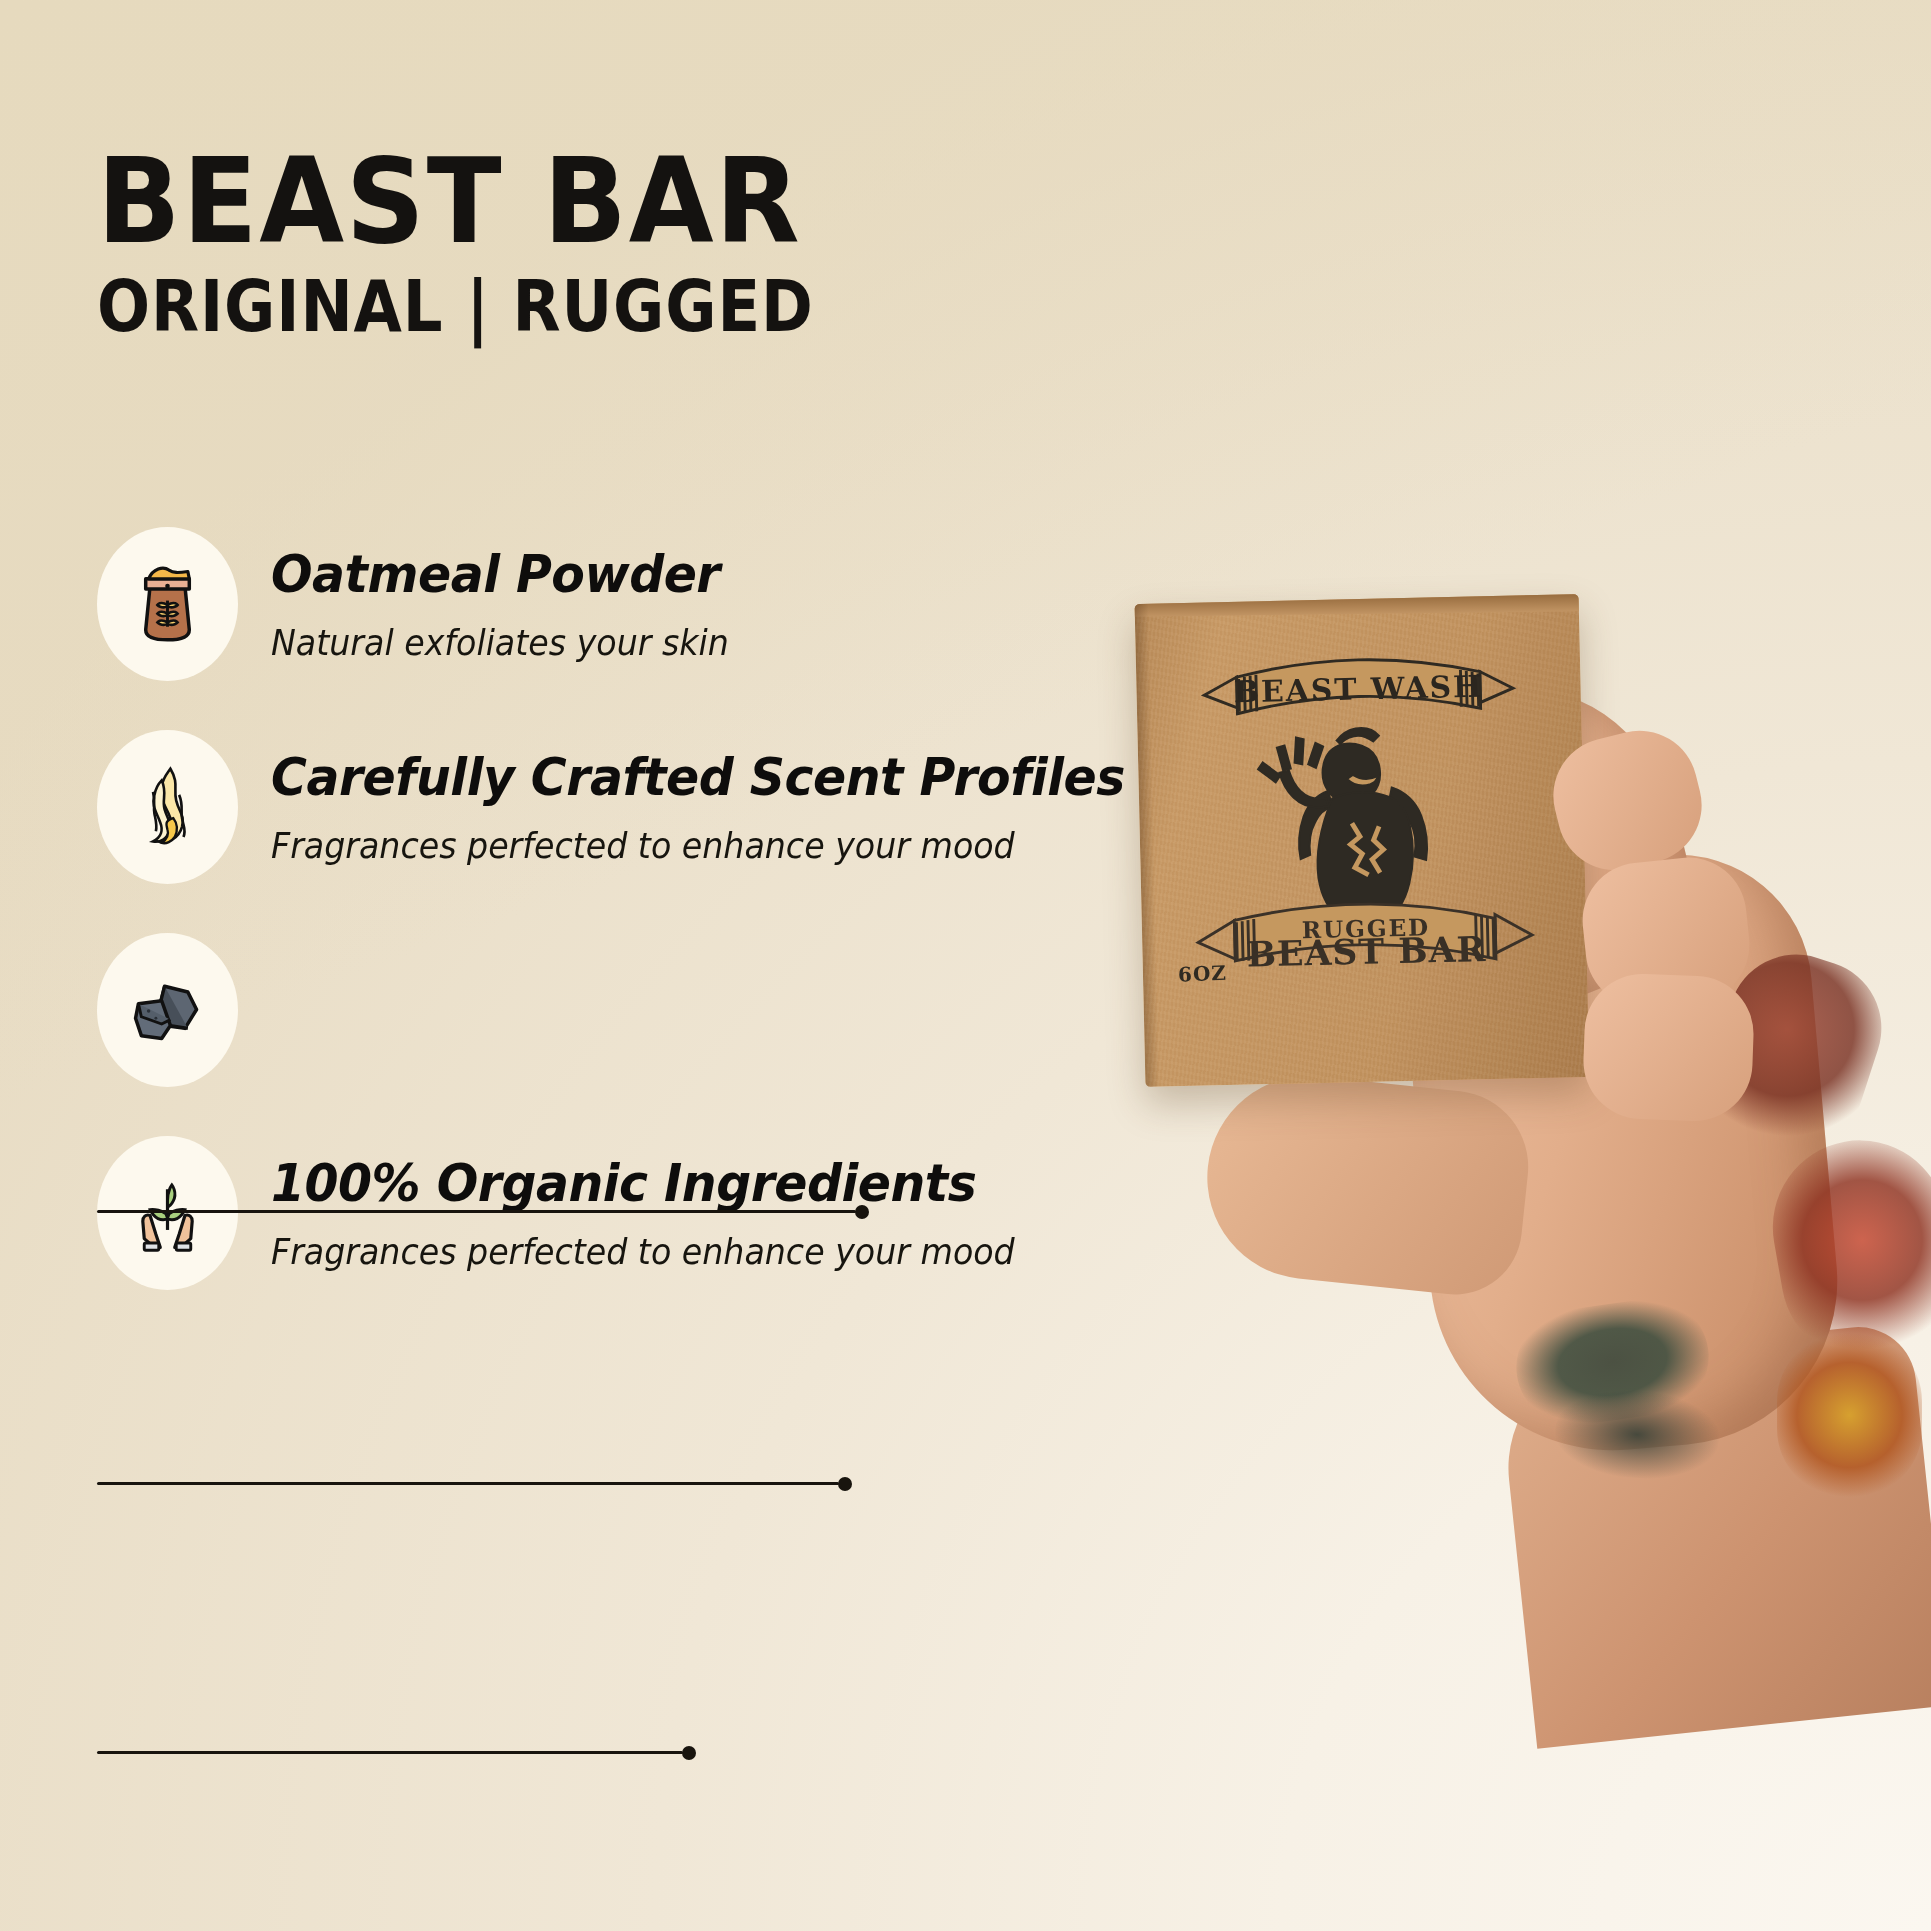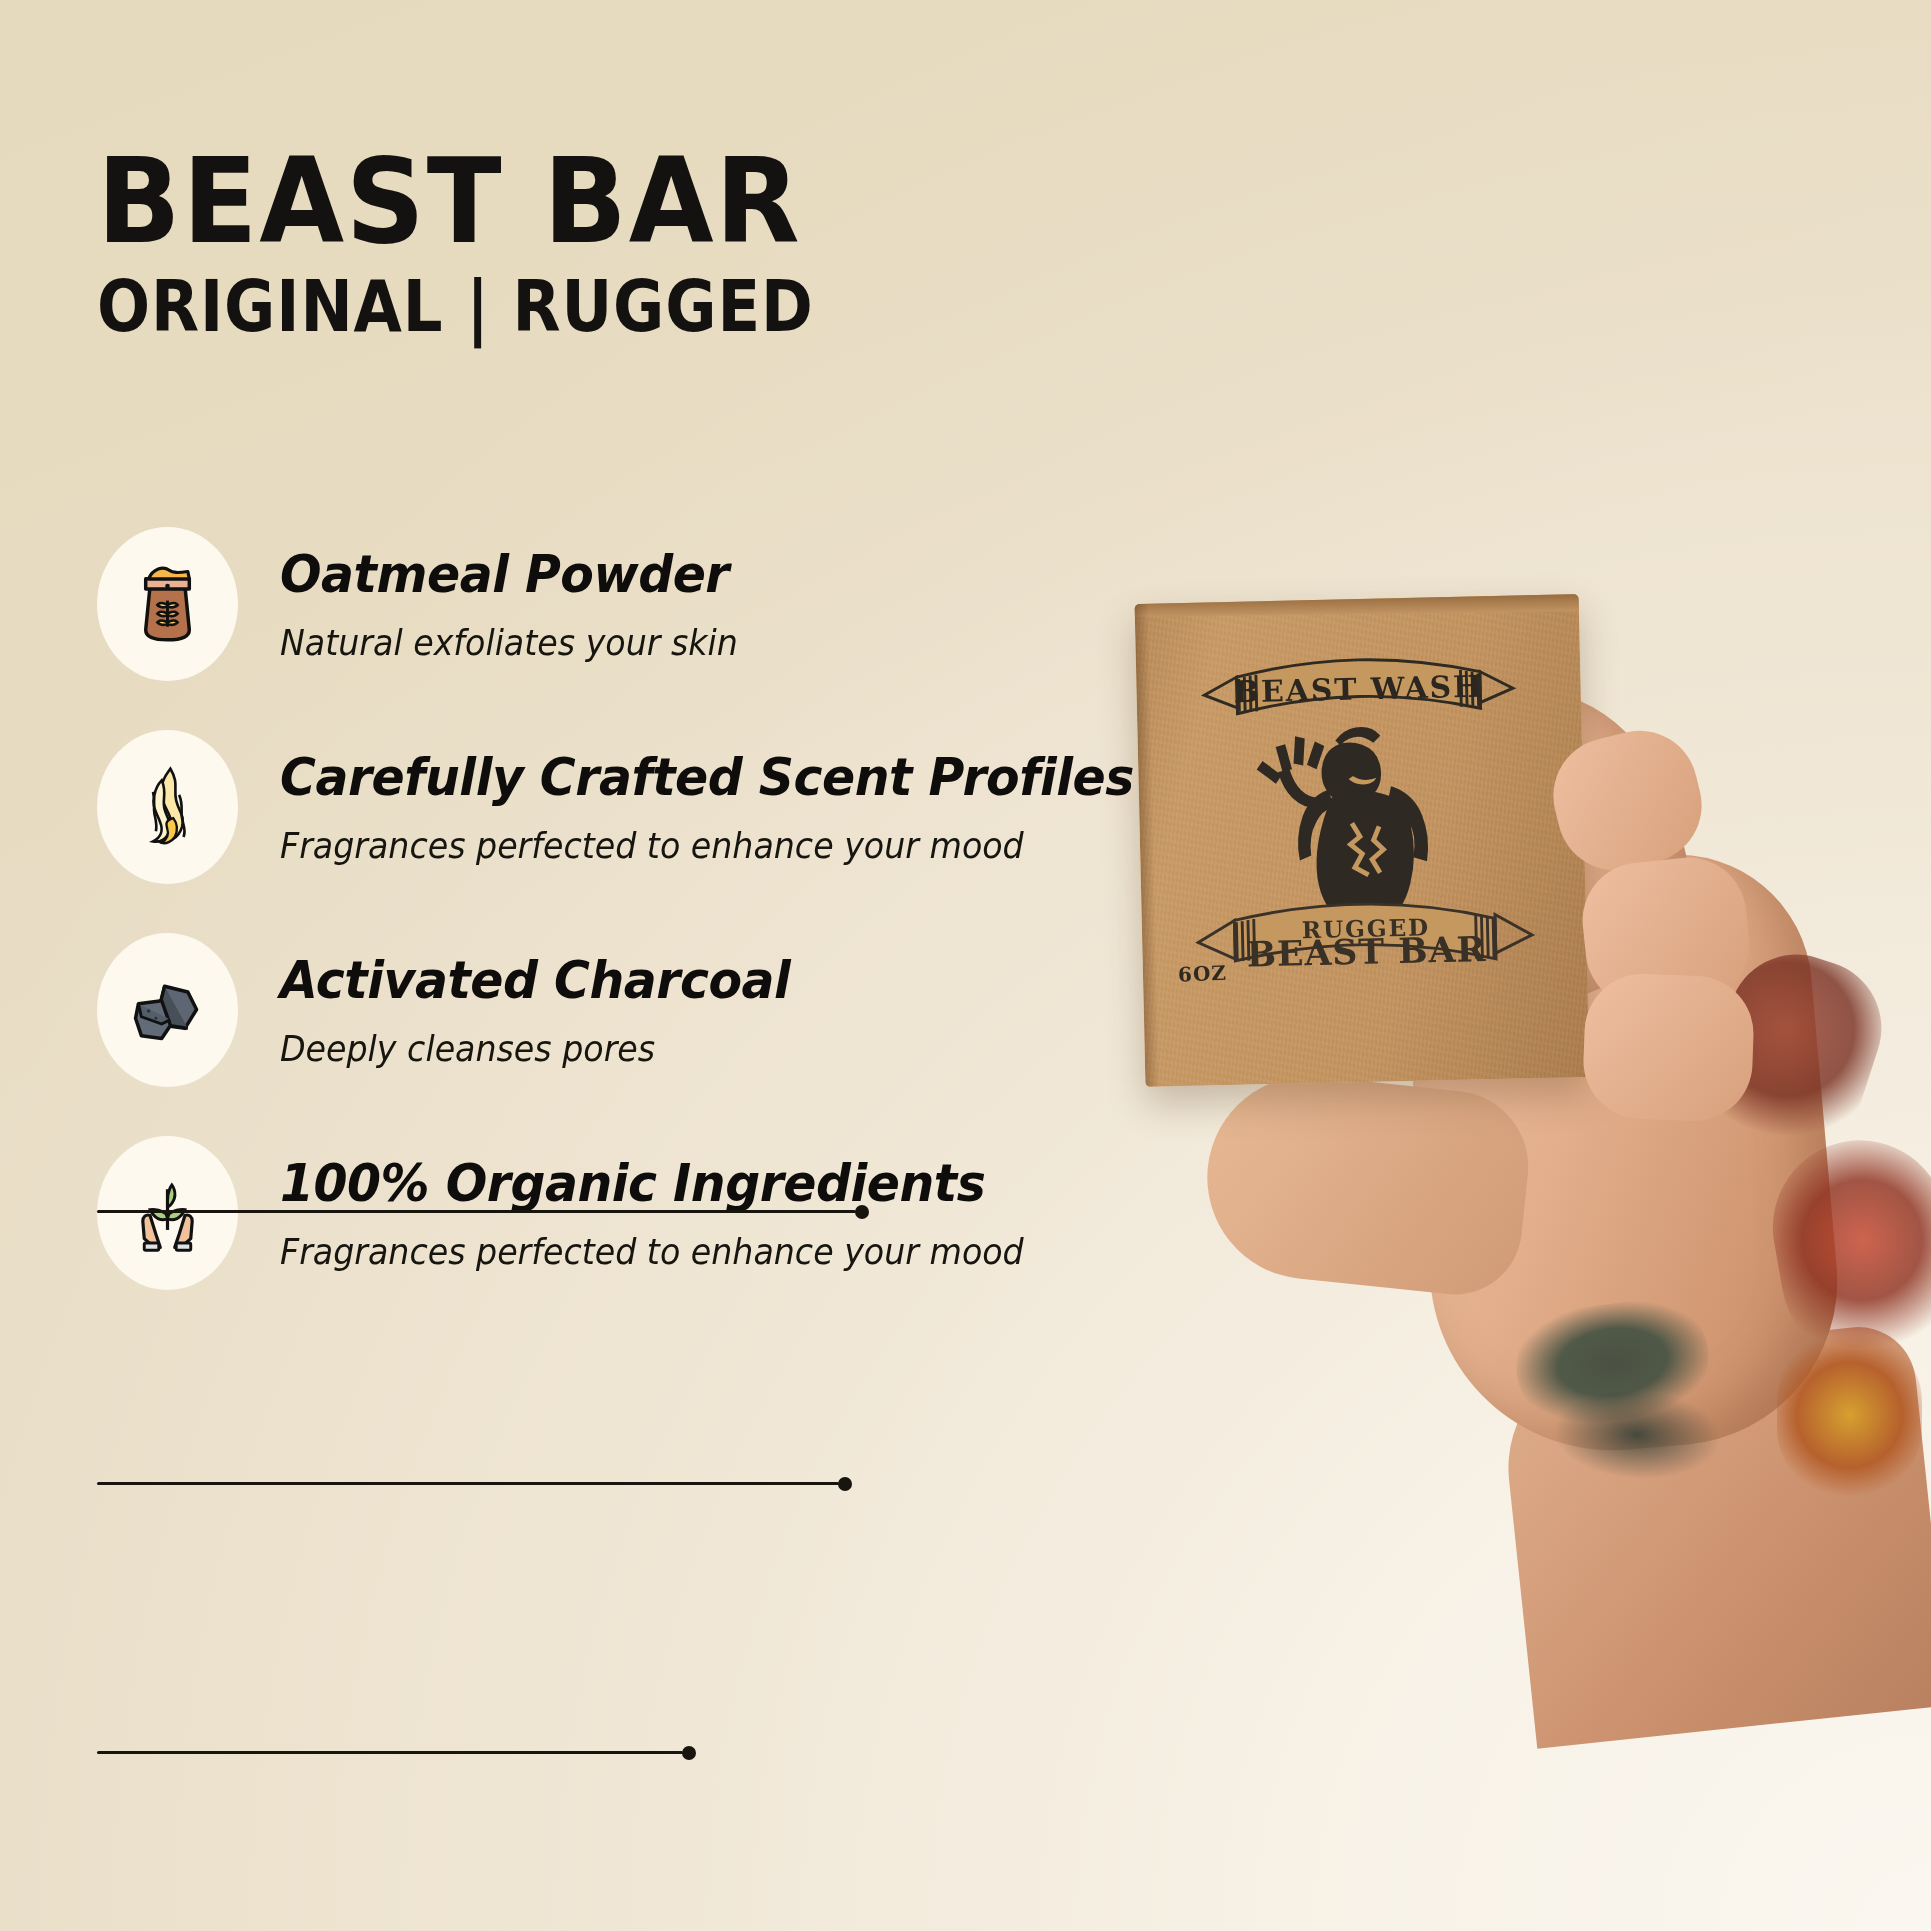--- a/index.html
+++ b/index.html
@@ -46,21 +46,21 @@
     transform:scaleX(0.88);
     transform-origin:left center;
   }
 
   
   .features{position:absolute;left:97px;top:502px;width:1139px;z-index:4;}
   .feature{
     position:relative;
     display:flex;
     align-items:center;
-    gap:42px;
+    gap:33px;
     height:203px;
   }
   .badge{
     flex:0 0 auto;
     width:141px;height:154px;
     border-radius:50%;
     background:#fdf9ee;
     display:flex;align-items:center;justify-content:center;
   }
   .badge svg{display:block;}
@@ -243,24 +243,20 @@
           <svg width="93" height="93" viewBox="0 0 64 64">
             <path d="M30 16l16 4 6 12-8 13-14-2-4-11z" fill="#5d6672" stroke="#111" stroke-width="2.4" stroke-linejoin="round"></path>
             <path d="M30 16l-4 16 8 11 12 2" fill="#474f59" stroke="#111" stroke-width="2.2" stroke-linejoin="round"></path>
             <path d="M12 28l16-2 6 17-6 9-14-2-4-12z" fill="#626c79" stroke="#111" stroke-width="2.4" stroke-linejoin="round"></path>
             <path d="M12 28l2 9 14 5 6-3" fill="#545e6a" stroke="#111" stroke-width="2"></path>
             <circle cx="19" cy="33" r="1.2" fill="#2a3038"></circle>
             <circle cx="24" cy="38" r="1" fill="#2a3038"></circle>
           </svg>
         </span>
       </div>
-      <div class="ftext">
-        <div class="fname">Activated Charcoal</div>
-        <div class="fdesc">Deeply cleanses pores</div>
-      </div>
     </div>
 
     <div class="feature">
       <div class="badge">
         <span>
           <svg width="93" height="93" viewBox="0 0 64 64">
             <path d="M32 44V16" stroke="#111" stroke-width="2.2"></path>
             <path d="M32 24c0-7 3-11 3-11s4 5 1 11c-2 4-4 4-4 4z" fill="#a8cf7e" stroke="#111" stroke-width="2"></path>
             <path d="M31 33c-5-4-11-3-11-3s3 7 9 7c2 0 3-1 3-1z" fill="#a8cf7e" stroke="#111" stroke-width="2"></path>
             <path d="M33 33c5-4 11-3 11-3s-3 7-9 7c-2 0-3-1-3-1z" fill="#a8cf7e" stroke="#111" stroke-width="2"></path>

